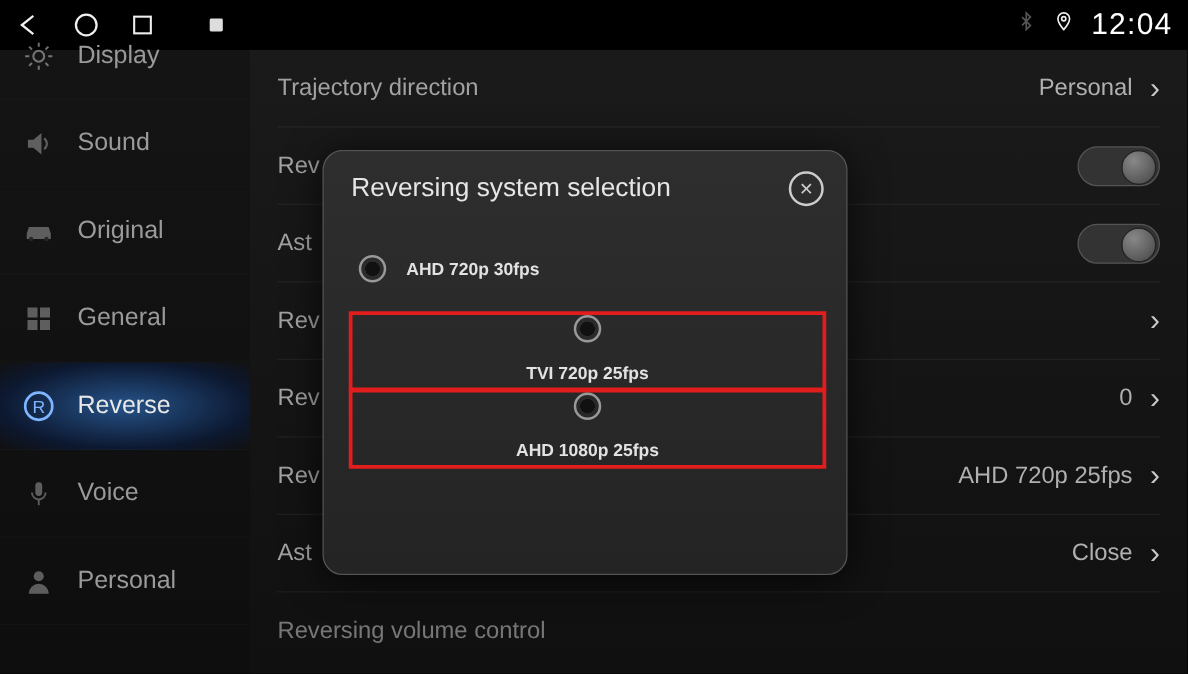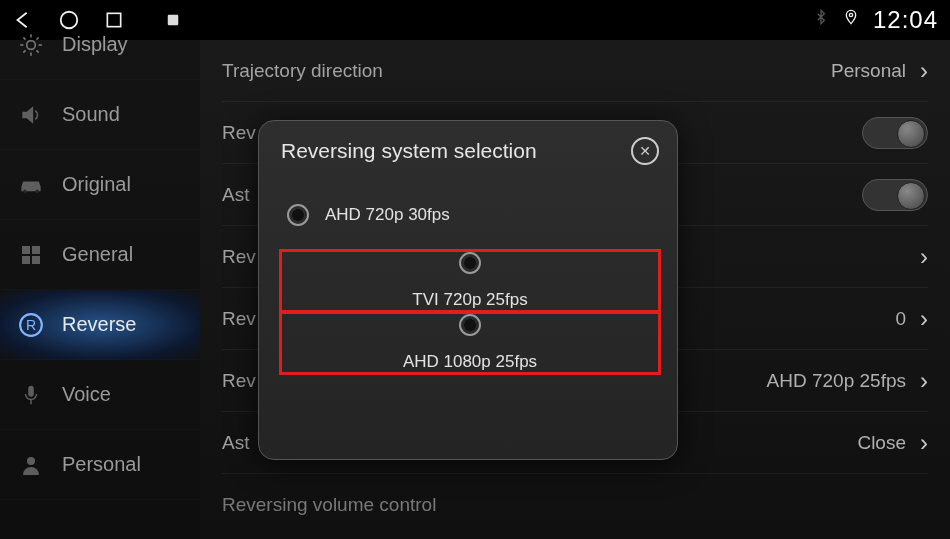--- a/index.html
+++ b/index.html
@@ -102,21 +102,21 @@
   }
   .opt {
     height: 72px; display: flex; align-items: center; gap: 16px;
     padding: 0 6px;
   }
   .radio {
     width: 22px; height: 22px; border-radius: 50%;
     border: 2px solid #999; background: radial-gradient(circle, #111 45%, transparent 46%);
     position: relative;
   }
-  .opt-label { font-size: 17px; color: #e2e2e2; }
+  .opt-label { font-size: 14px; color: #e2e2e2; font-weight: bold; }
   .highlight {
     border: 3px solid #e21d1d;
     margin: -2px -2px;
     padding: 0 8px;
     height: 64px;
     flex-direction: column;
   }
 </style>
 </head>
 <body>

